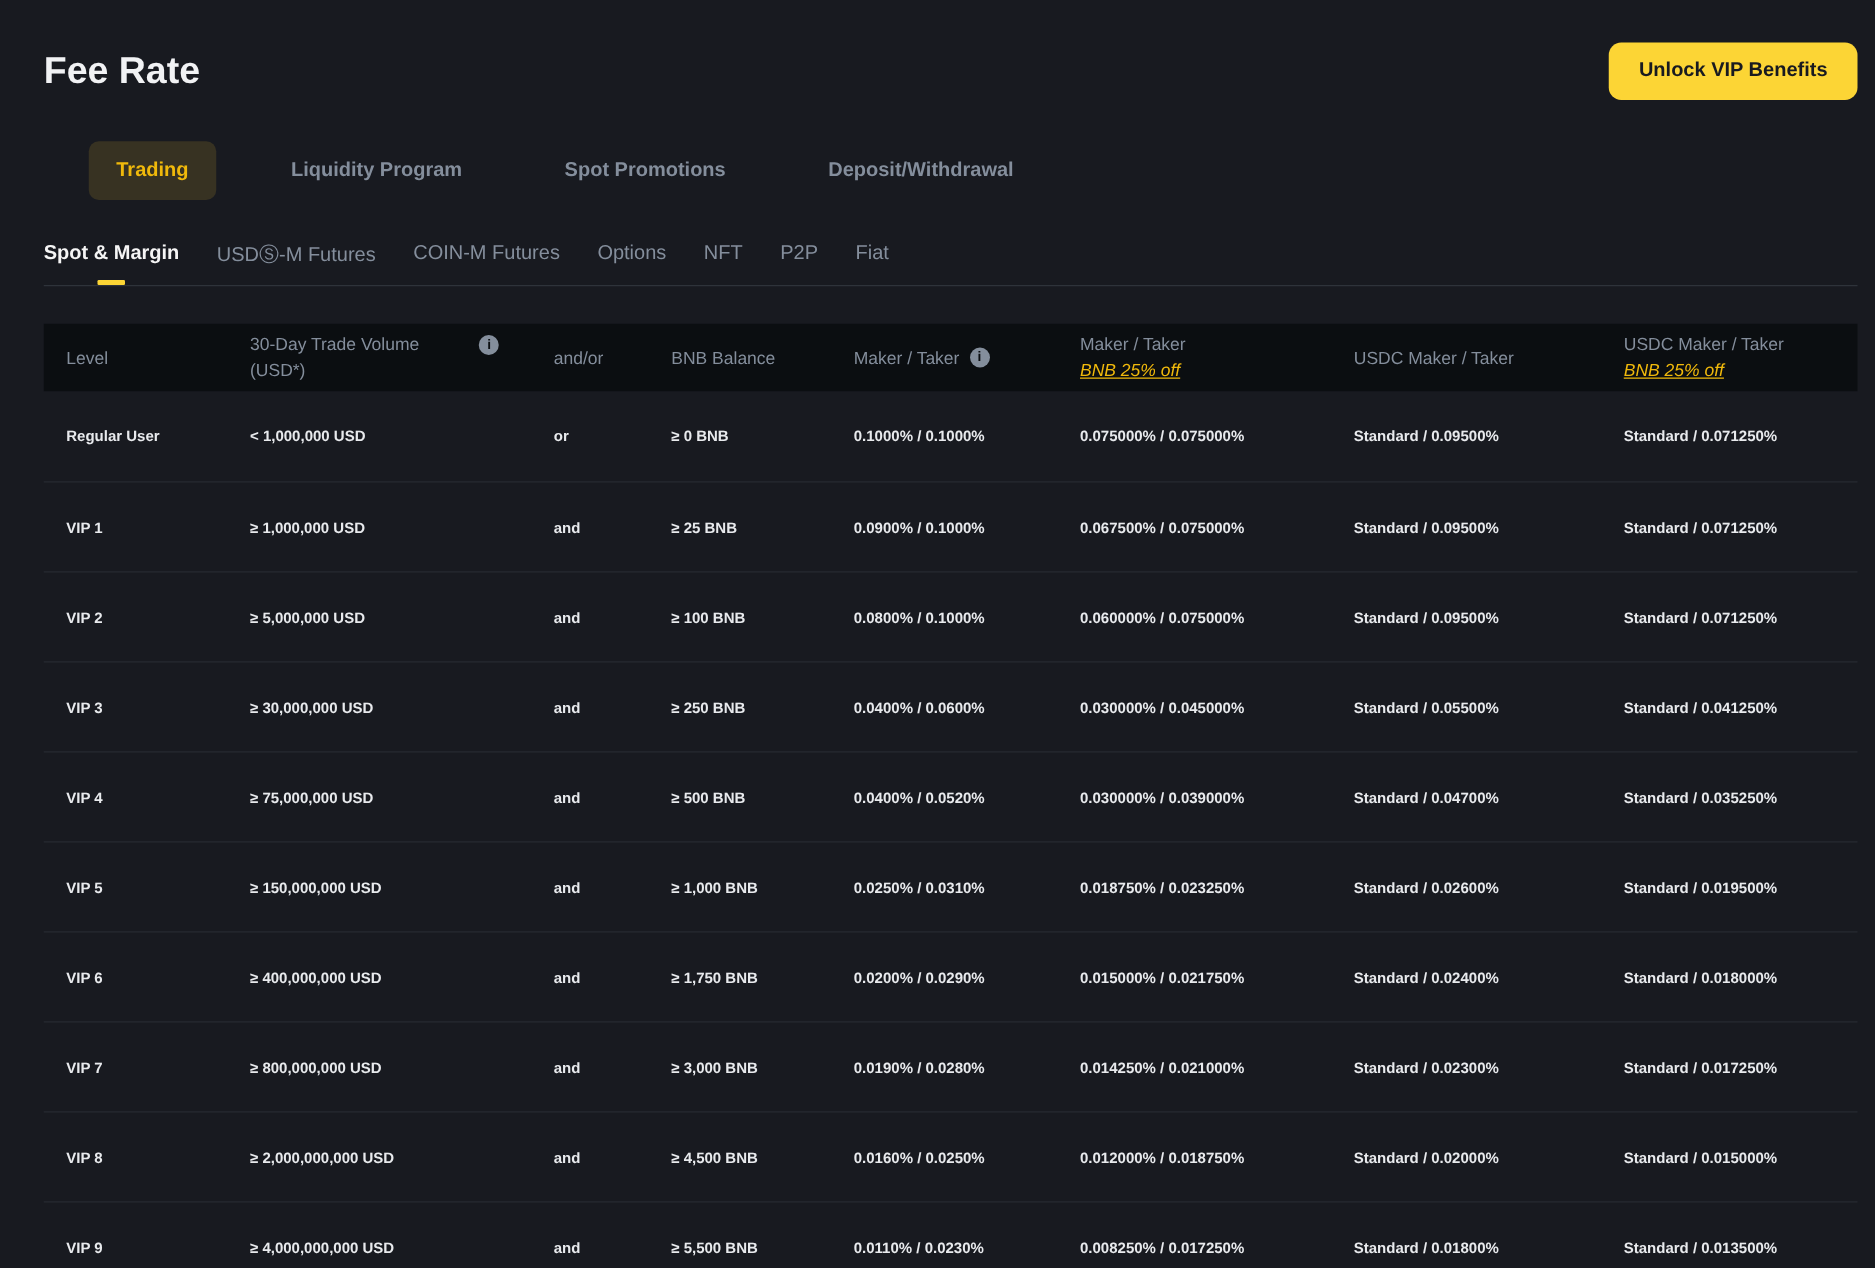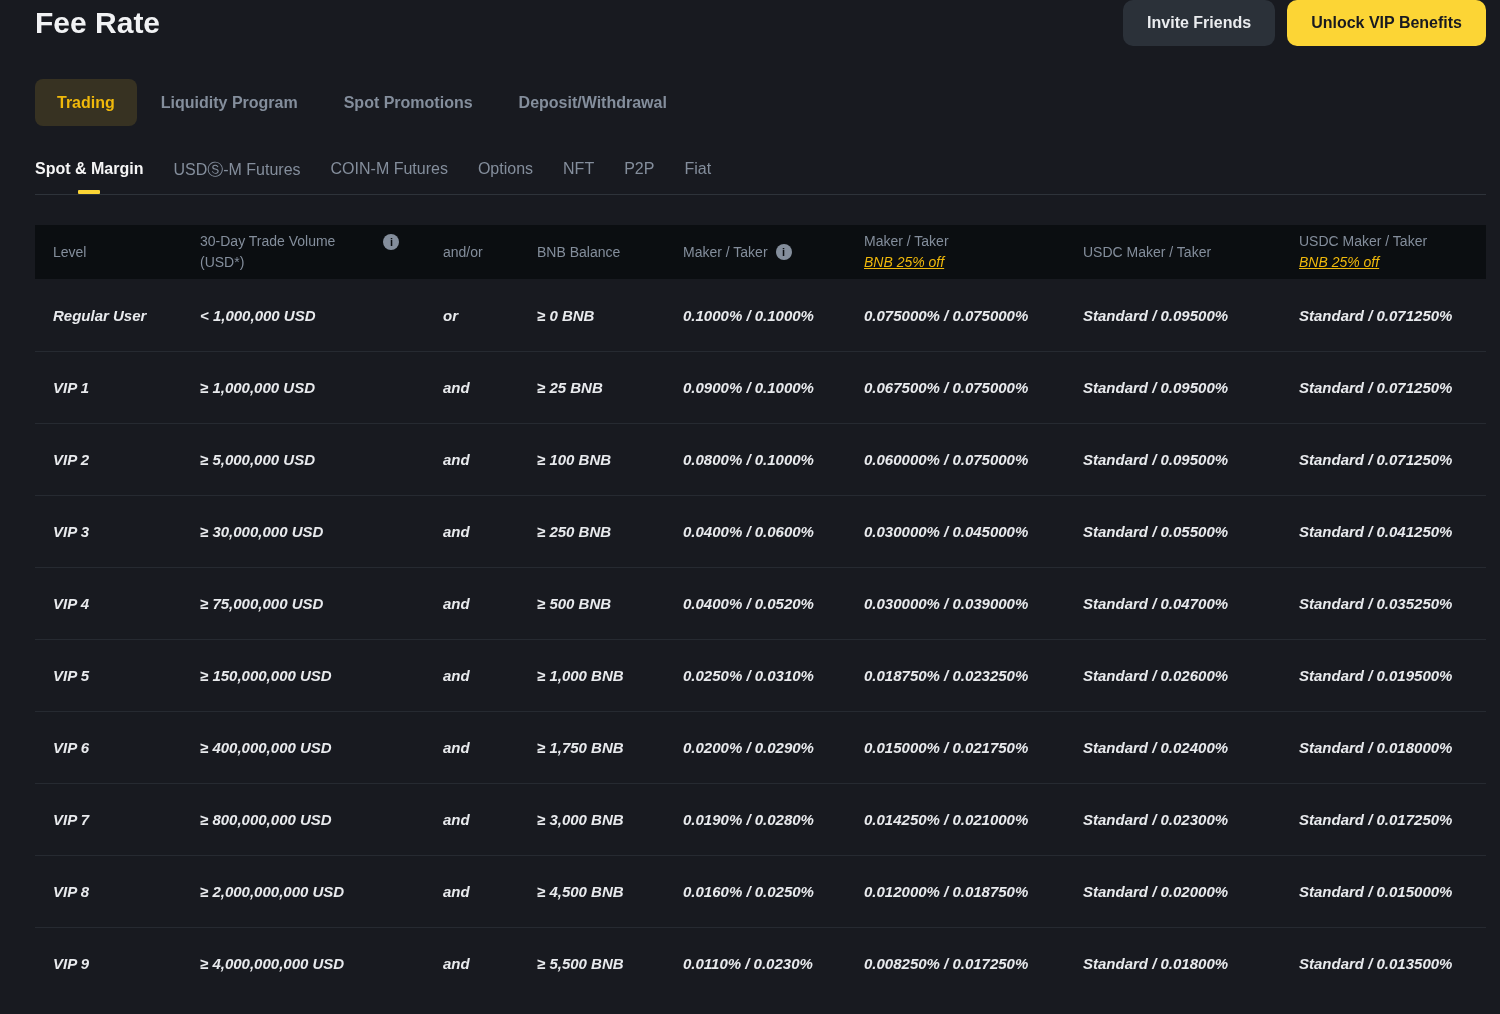--- a/index.html
+++ b/index.html
@@ -7,32 +7,32 @@
     margin: 0; padding: 0;
     width: 1500px; height: 1014px;
     background: #181a20;
     font-family: "Liberation Sans", sans-serif;
     color: #eaecef;
     overflow: hidden;
   }
   .page { padding: 0 14px 0 35px; }
 
   
-  .top-bar { display: flex; justify-content: space-between; align-items: center; padding-top: 0; }
+  .top-bar { display: flex; justify-content: space-between; align-items: center; padding-top: 0; margin-top: 34px; }
   .page-title { font-size: 30px; font-weight: bold; color: #f1f2f4; margin: 0; line-height: 46px; }
   .top-actions { display: flex; gap: 12px; }
   .btn { height: 46px; padding: 0 24px; border: none; border-radius: 10px;
          font-family: "Liberation Sans", sans-serif; font-size: 16px; font-weight: bold; cursor: pointer; }
   .btn-dark { background: #2b3139; color: #eaecef; }
   .btn-yellow { background: #fcd535; color: #181a20; }
 
   
   .tabs { display: flex; align-items: center; gap: 2px; margin-top: 33px; }
   .tab { padding: 13px 22px; font-size: 16px; font-weight: 600; color: #848e9c;
-         border-radius: 8px; cursor: pointer; line-height: 21px; white-space: nowrap; }
+         border-radius: 8px; cursor: pointer; line-height: 21px; white-space: nowrap; margin-left: 36px; }
   .tab.active { background: #373222; color: #f0b90b; }
 
   
   .subtabs-wrap { margin-top: 34px; border-bottom: 1px solid #2e333a; }
   .subtabs { display: flex; gap: 30px; text-align: center; }
   .subtab { position: relative; padding-bottom: 13px; font-size: 16px; color: #848e9c;
             cursor: pointer; white-space: nowrap; }
   .subtab.active { color: #f5f5f5; font-weight: bold; }
   .subtab.active::after { content: ""; position: absolute; left: 50%; bottom: 0;
             transform: translateX(-50%); width: 22px; height: 4px; background: #fcd535; border-radius: 1px; }
@@ -47,33 +47,32 @@
   .hcell { line-height: 21px; padding-right: 10px; }
   .hcell-flex { display: flex; align-items: center; gap: 8px; }
   .hcell-volume { display: flex; align-items: flex-start; }
   .hcell-volume .info-icon { margin-left: 48px; margin-top: 3px; }
   .info-icon { width: 16px; height: 16px; border-radius: 50%; background: #848e9c;
                color: #0b0e11; font-size: 11px; font-weight: bold; font-style: normal;
                display: inline-flex; align-items: center; justify-content: center;
                flex: none; cursor: pointer; }
   .bnb-off-link { display: inline-block; color: #f0b90b; text-decoration: underline; cursor: pointer; font-style: italic; }
 
-  .trow { height: 72px; align-items: center; font-size: 15px; font-weight: bold; color: #e8eaed; font-style: italic; }
+  .trow { height: 72px; align-items: center; font-size: 12px; font-weight: bold; color: #e8eaed; }
   .trow + .trow { border-top: 1px solid #262a31; }
   .cell { padding-right: 10px; white-space: nowrap; }
 </style>
 </head>
 <body>
 
 <div class="page">
 
   <div class="top-bar">
     <h1 class="page-title">Fee Rate</h1>
     <div class="top-actions">
-      <button class="btn btn-dark">Invite Friends</button>
       <button class="btn btn-yellow">Unlock VIP Benefits</button>
     </div>
   </div>
 
   <div class="tabs">
   <div class="tab active">
     <span>Trading</span>
   </div>
 
   <div class="tab">

